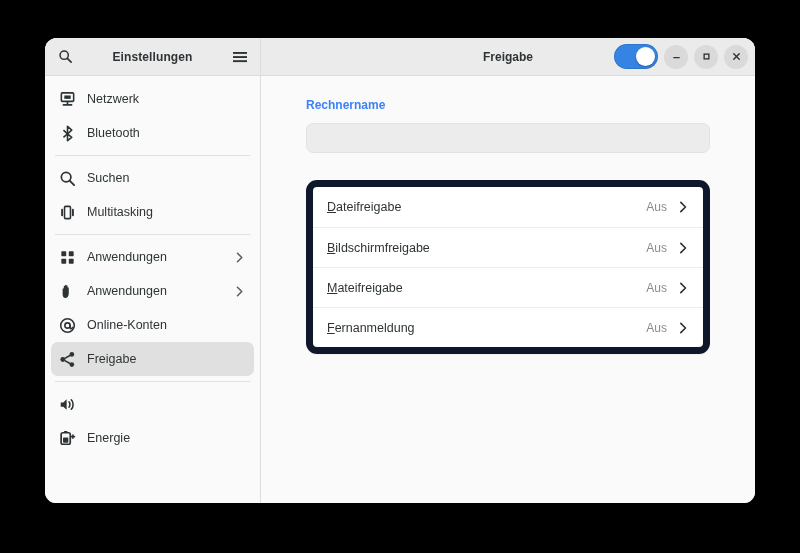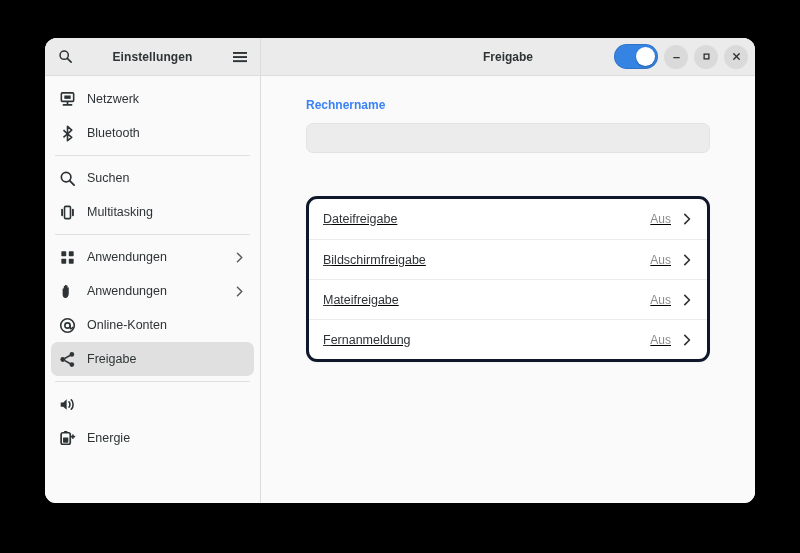--- a/index.html
+++ b/index.html
@@ -207,27 +207,26 @@
     padding: 0 10px;
     font-family: "Liberation Sans", sans-serif;
     font-size: 12.5px;
     color: #2e3436;
     width: 100%;
     outline: none;
   }
   .entry::placeholder { color: #9a9a9a; }
 
   .card {
-    margin-top: 43px;
+    margin-top: 27px;
     background: #ffffff;
-    border: 3px solid #0f172a;
+    border: 7px solid #0f172a;
     border-radius: 11px;
     overflow: hidden;
     box-shadow: 0 1px 2px rgba(0,0,0,0.04);
-    text-decoration: underline;
   }
 
   .card-row {
     height: 40px;
     display: flex;
     align-items: center;
     padding: 0 13px 0 14px;
     cursor: pointer;
     border-top: 1px solid #ececec;
   }

